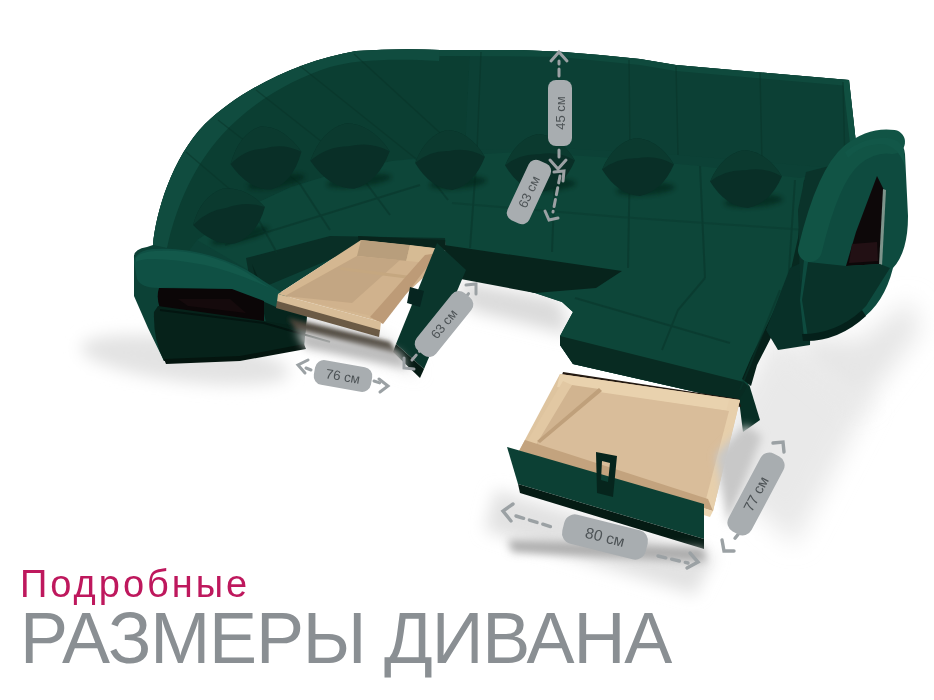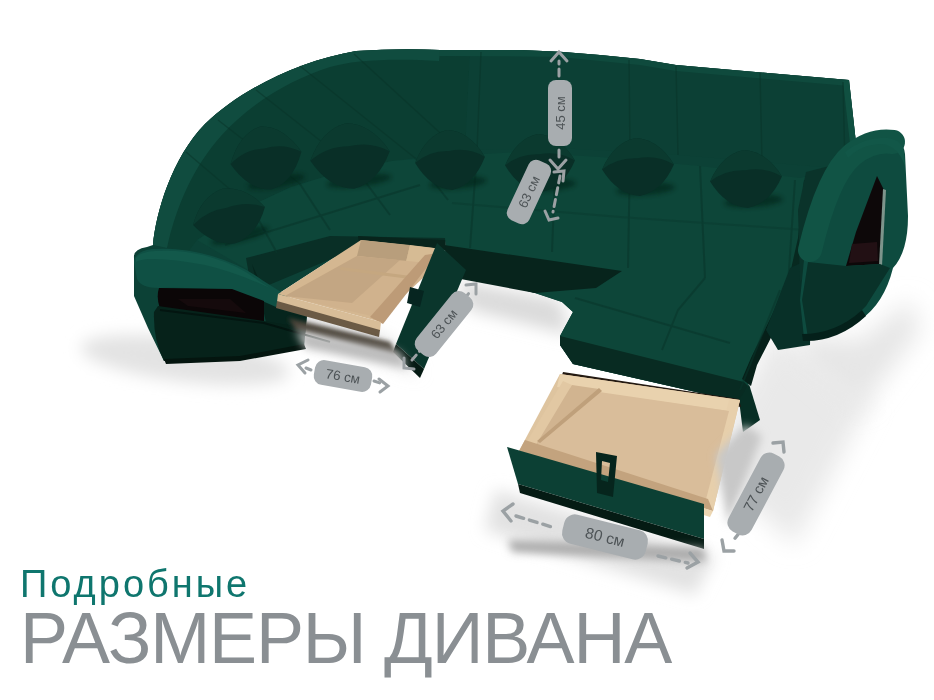--- a/index.html
+++ b/index.html
@@ -1,19 +1,19 @@
 <!DOCTYPE html>
 <html><head>
 <meta charset="utf-8">
 <style>
   html,body{margin:0;padding:0;background:#ffffff;}
   .stage{position:relative;width:934px;height:700px;overflow:hidden;background:#ffffff;
          font-family:"Liberation Sans", sans-serif;}
   svg{position:absolute;left:0;top:0;}
-  .t1{position:absolute;left:20px;top:563px;font-size:38px;font-weight:400;color:#0f766e;letter-spacing:3px;}
+  .t1{position:absolute;left:20px;top:563px;font-size:38px;font-weight:400;color:#be185d;letter-spacing:3px;}
   .t2{position:absolute;left:20px;top:597px;font-size:72px;font-weight:400;color:#8a8f93;letter-spacing:-1.2px;}
 </style>
 </head>
 <body>
 <div class="stage">
 <svg width="934" height="700" viewBox="0 0 934 700">
 <defs>
   <filter id="b2" x="-50%" y="-50%" width="200%" height="200%">
           <feGaussianBlur stdDeviation="2"></feGaussianBlur>
         </filter>

